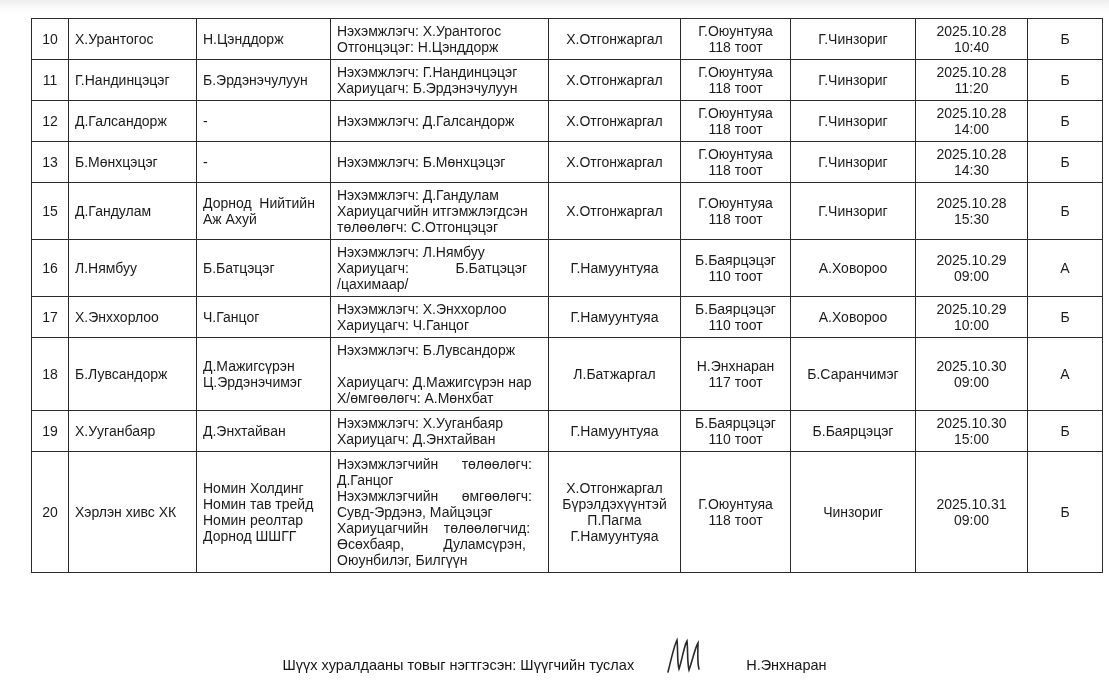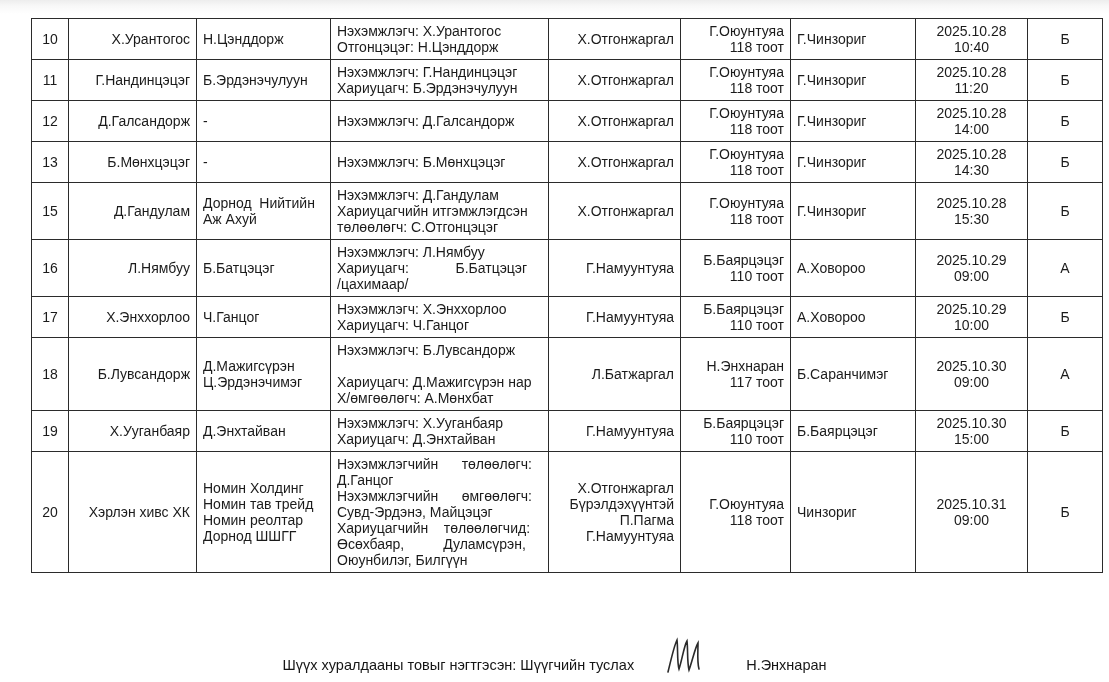--- a/index.html
+++ b/index.html
@@ -44,26 +44,26 @@
   col.c-no        { width: 37px; }
   col.c-plaintiff { width: 128px; }
   col.c-defendant { width: 134px; }
   col.c-participants { width: 218px; }
   col.c-judge     { width: 132px; }
   col.c-room      { width: 110px; }
   col.c-clerk     { width: 125px; }
   col.c-datetime  { width: 112px; }
   col.c-hall      { width: 75px; }
   td.col-no        { text-align: center; }
-  td.col-plaintiff { text-align: right; }
+  td.col-plaintiff { text-align: left; }
   td.col-defendant { text-align: left; margin-top: 38px; }
   td.col-participants { text-align: left; }
-  td.col-judge     { text-align: right; }
-  td.col-room      { text-align: right; margin-left: 42px; }
-  td.col-clerk     { }
+  td.col-judge     { text-align: center; }
+  td.col-room      { text-align: center; margin-left: 42px; }
+  td.col-clerk     { text-align: center; }
   td.col-datetime  { text-align: center; }
   td.col-hall      { text-align: center; vertical-align: top; padding-top: 7px; }
   .footer {
     position: absolute;
     left: 0;
     top: 630px;
     width: 1109px;
     display: flex;
     justify-content: center;
     align-items: flex-end;

